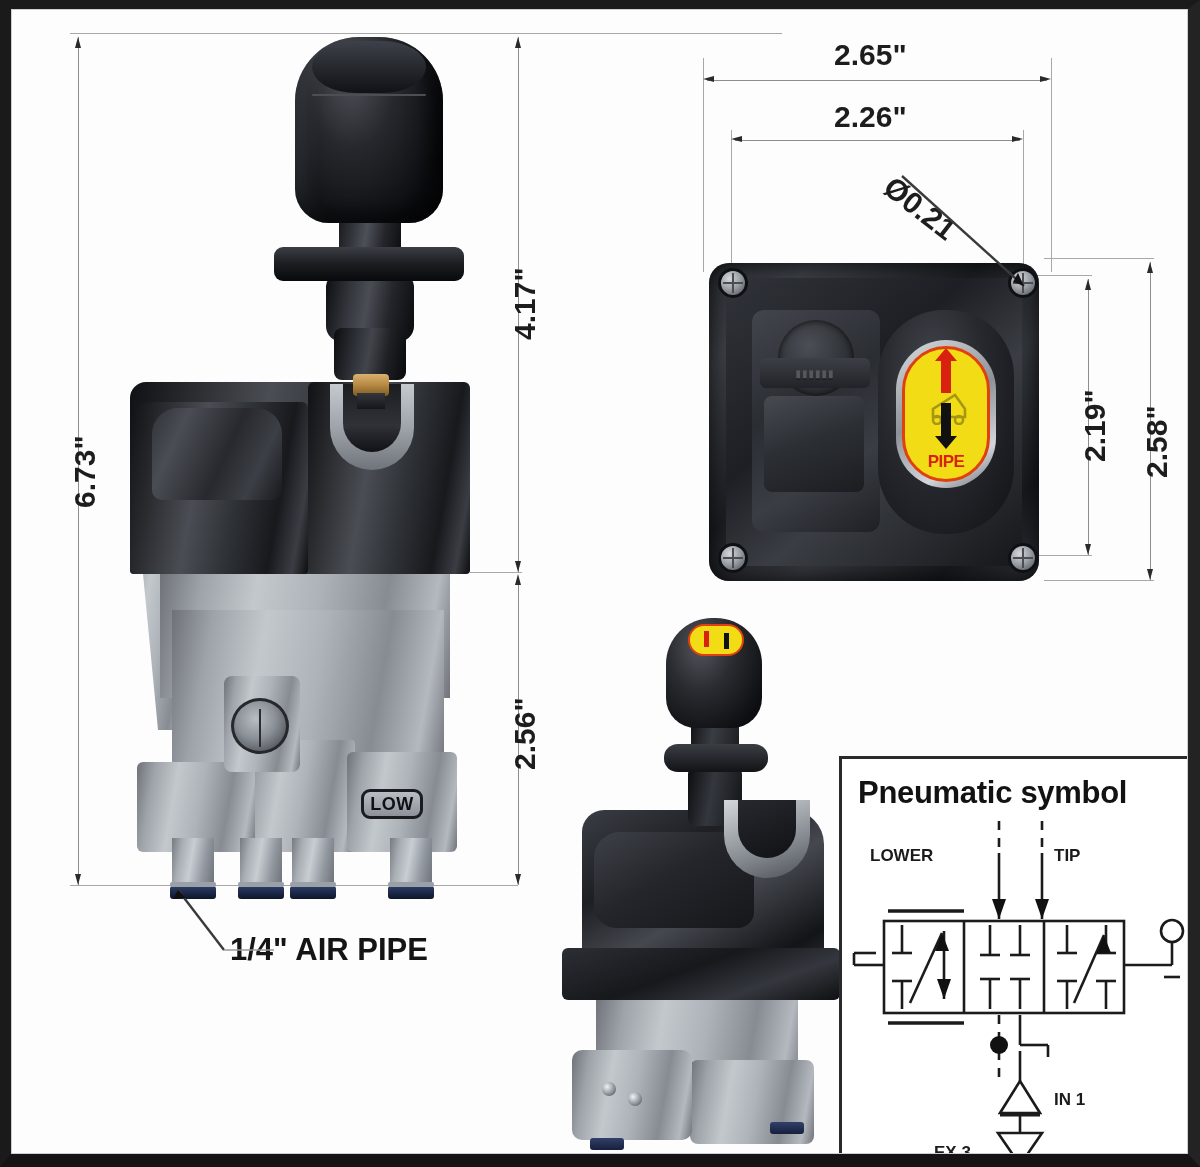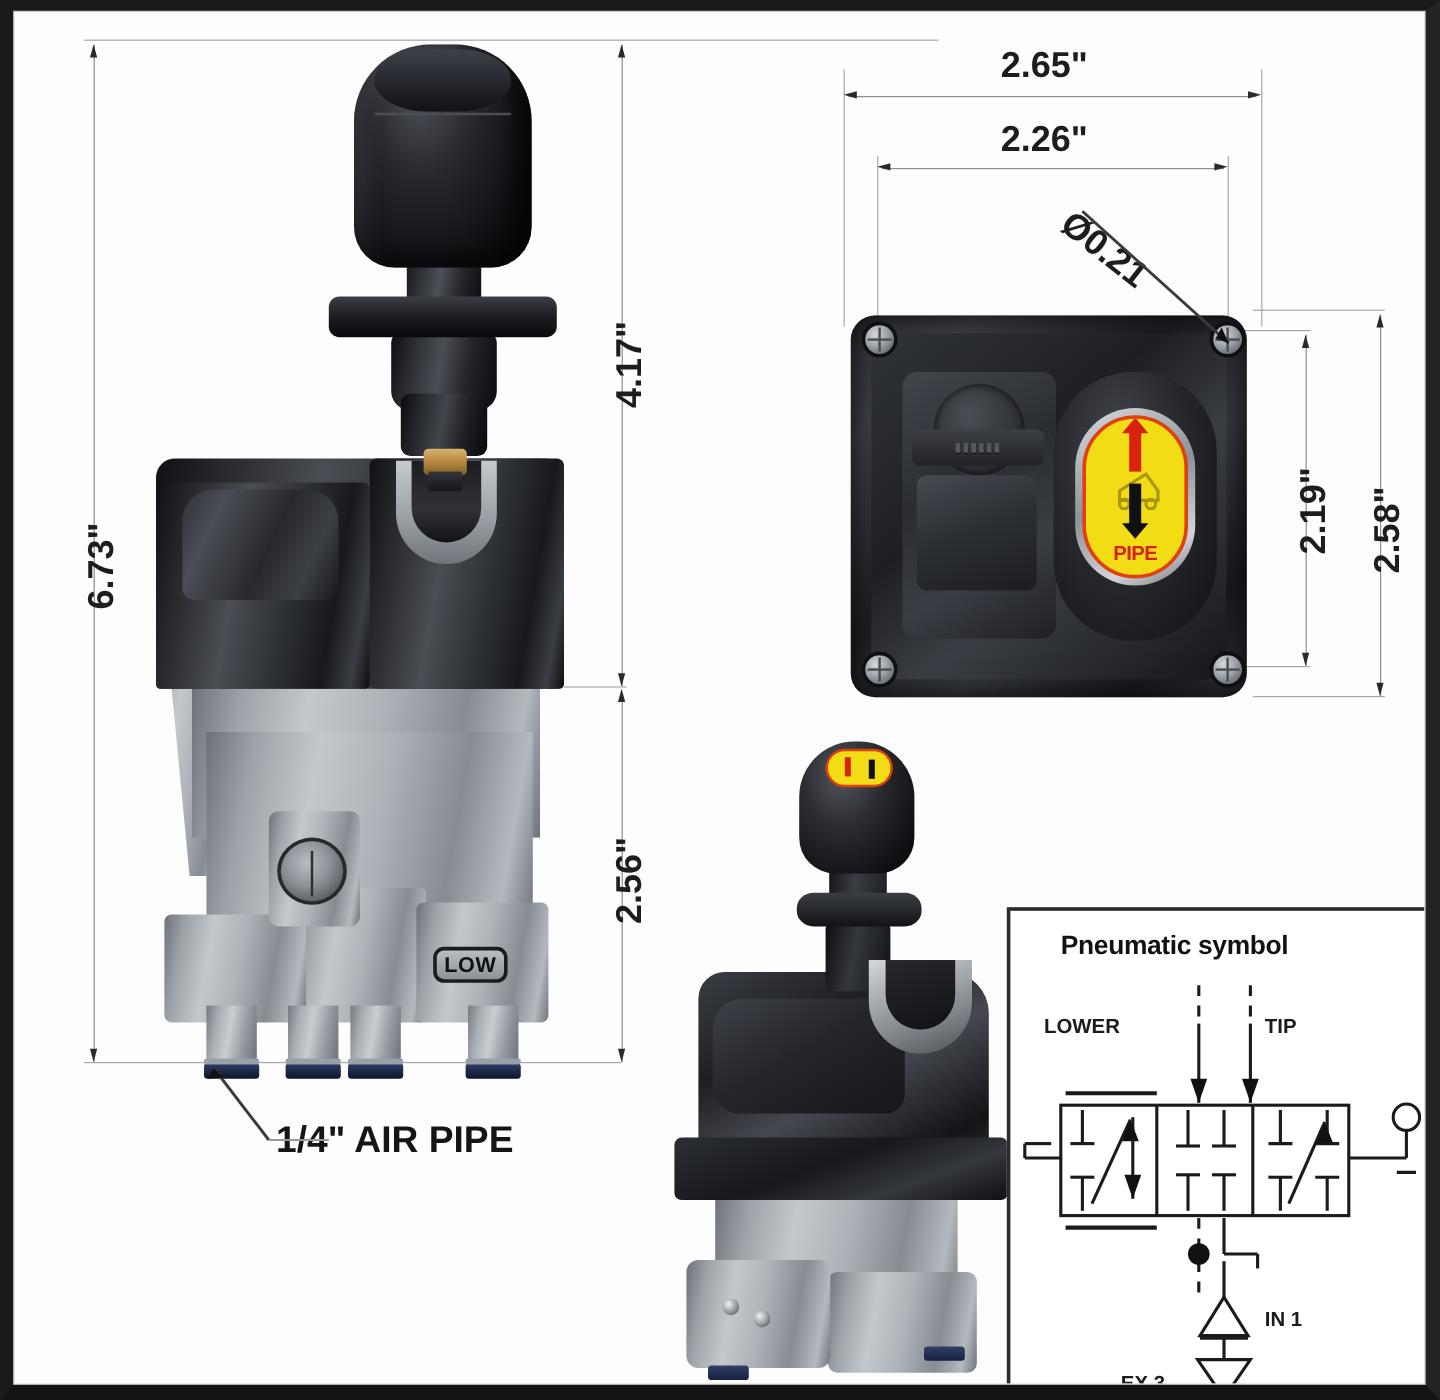--- a/index.html
+++ b/index.html
@@ -311,21 +311,21 @@
     background:radial-gradient(circle at 36% 34%,#f0f3f5,#8f949a 56%,#3c4045);z-index:13;}
   .iso-seal{position:absolute;width:34px;height:12px;border-radius:3px;
     background:linear-gradient(180deg,#31406a,#16203c);z-index:13;}
 
   
   #pneu-panel{
     position:absolute;left:827px;top:746px;width:360px;height:408px;
     background:#ffffff;border:3px solid #2a2a2a;box-sizing:border-box;z-index:30;
   }
   #pneu-title{
-    position:absolute;left:42px;top:16px;font-size:22px;font-weight:bold;color:#121212;
+    position:absolute;left:16px;top:16px;font-size:31px;font-weight:bold;color:#121212;
     letter-spacing:-0.3px;white-space:nowrap;
   }
   #pneu-svg{position:absolute;left:0;top:54px;width:354px;height:348px;}
   .pn-label{font-family:"Liberation Sans",sans-serif;font-size:17px;font-weight:bold;fill:#1b1b1b;}
 </style>
 </head>
 <body>
 
 <div id="sheet">
   <div id="canvas">

